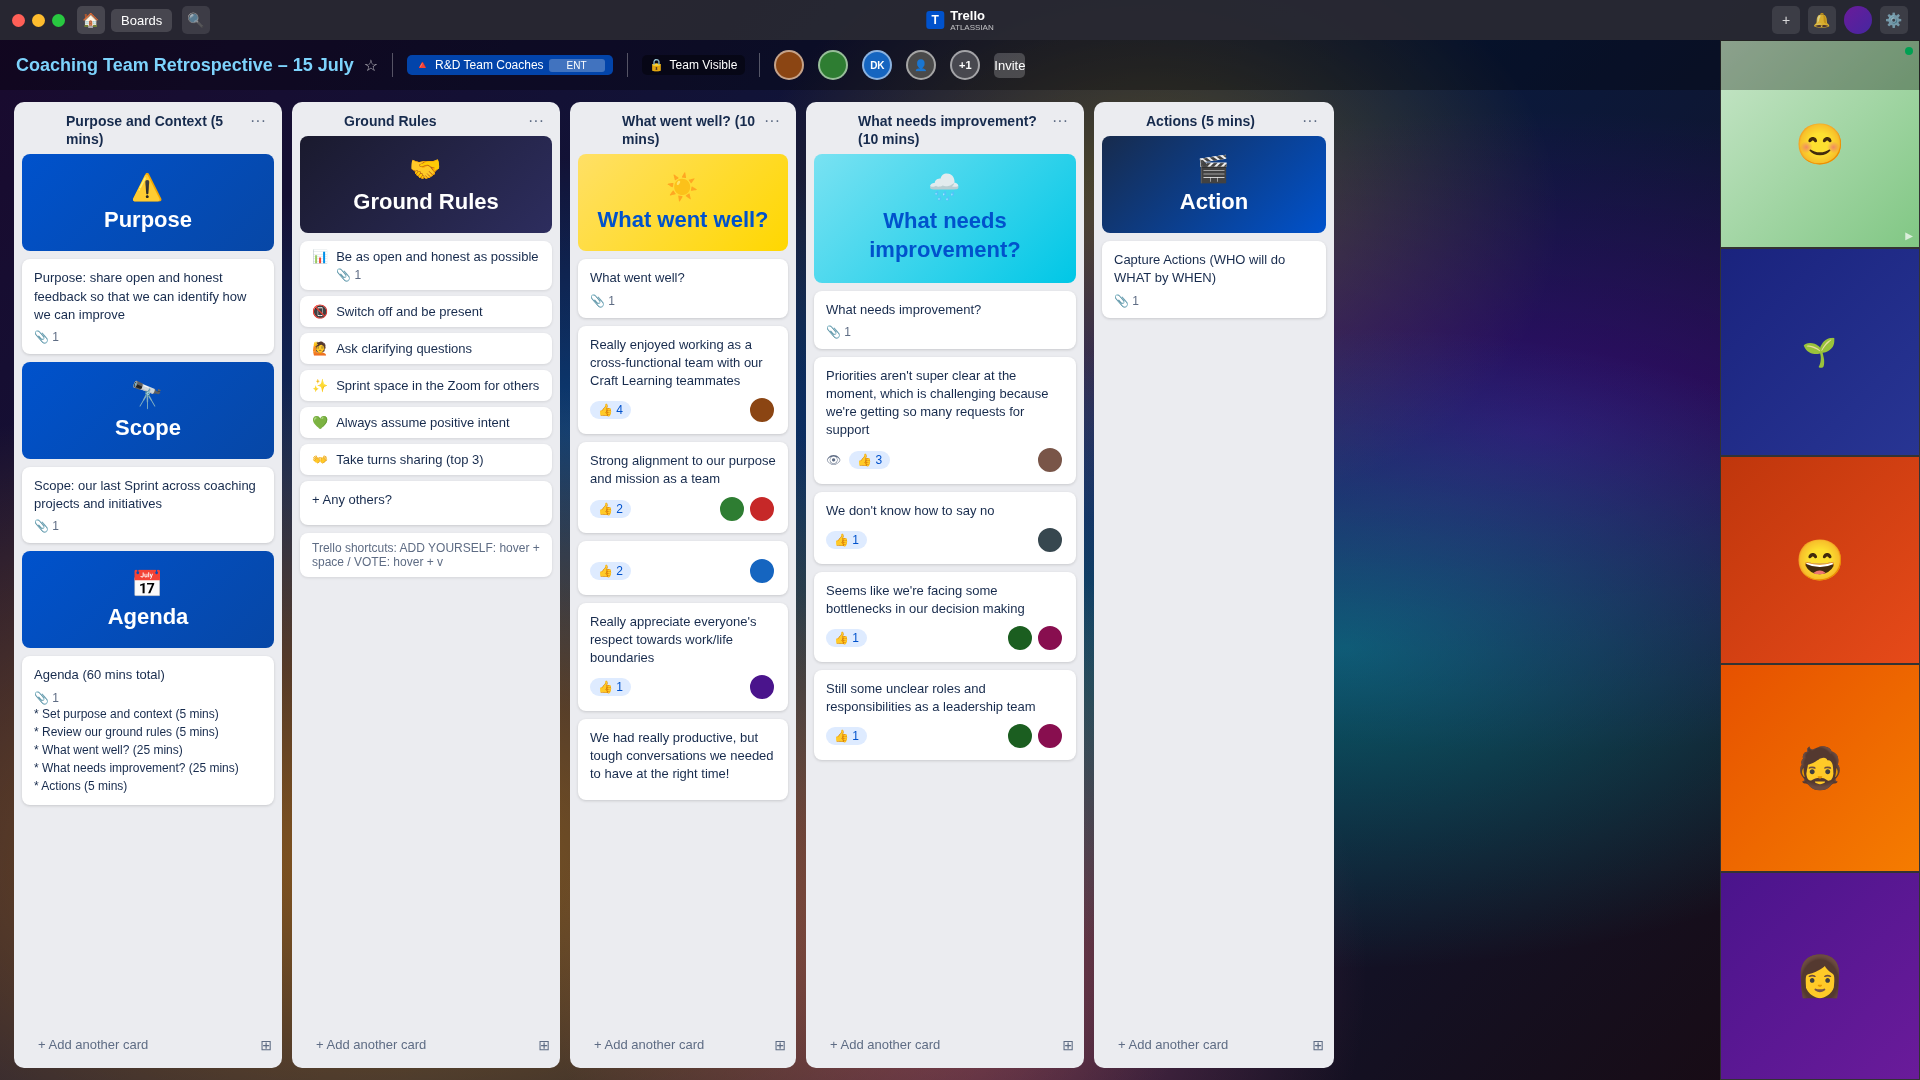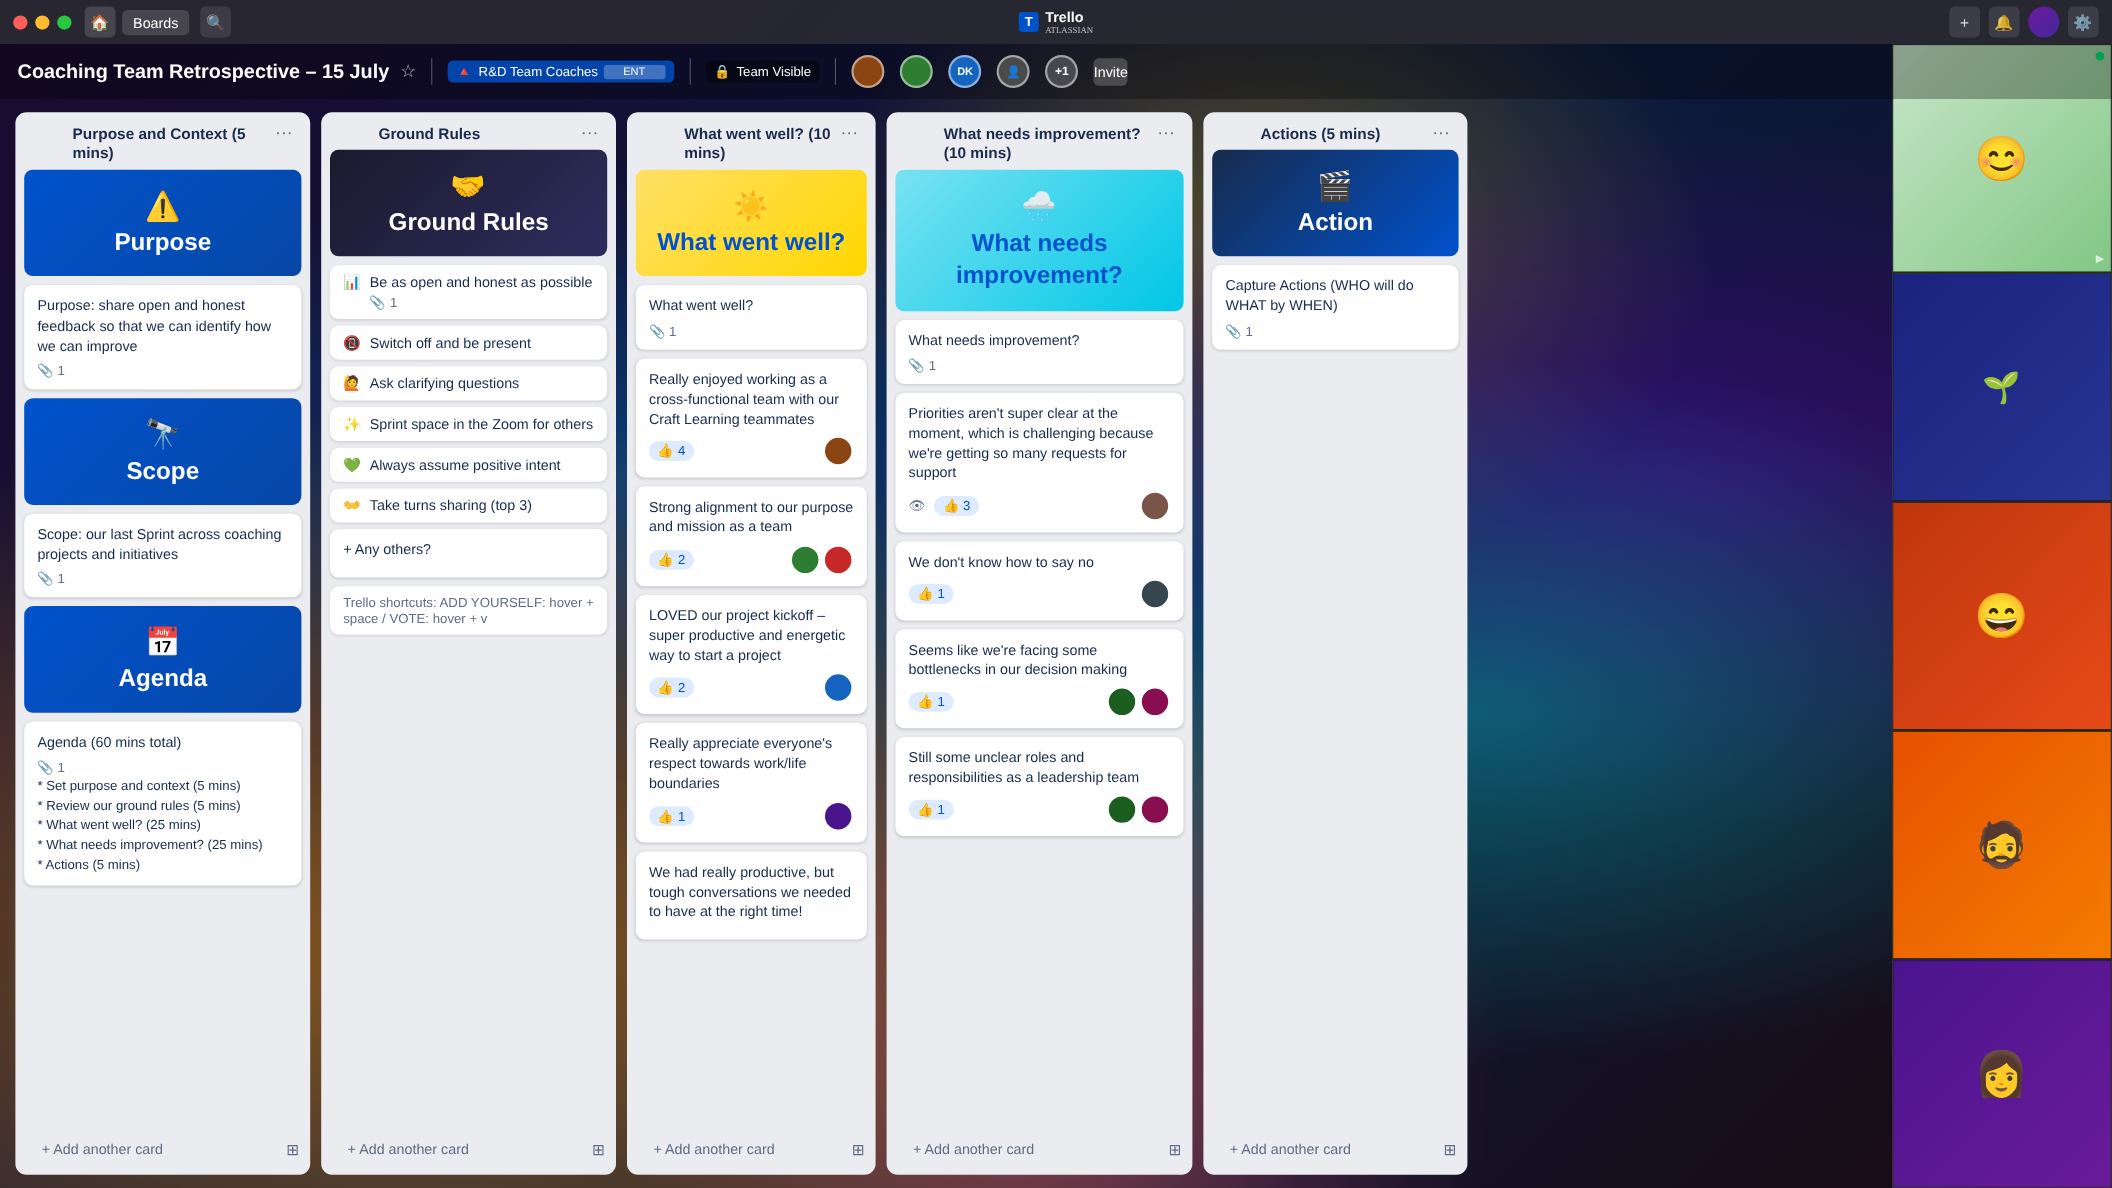--- a/index.html
+++ b/index.html
@@ -130,21 +130,21 @@
       right: 0;
       height: 50px;
       background: rgba(0,0,0,0.3);
       display: flex;
       align-items: center;
       padding: 0 16px;
       z-index: 99;
       gap: 10px;
     }
     .board-title {
-      color: #ffffff;
+      color: #7dd3fc;
       font-size: 18px;
       font-weight: 700;
       white-space: nowrap;
     }
     .board-star {
       color: rgba(255,255,255,0.7);
       font-size: 16px;
       cursor: pointer;
     }
     .header-sep {
@@ -525,21 +525,21 @@
     <div class="tl tl-yellow"></div>
     <div class="tl tl-green"></div>
   </div>
   <div class="titlebar-home">🏠</div>
   <div class="titlebar-boards">Boards</div>
   <div class="titlebar-search">🔍</div>
   <div class="titlebar-logo">
     <div class="trello-t">T</div>
     <div>
       <div style="font-size:13px;font-weight:600;">Trello</div>
-      <div style="font-size:8px;opacity:0.7;font-family:Liberation Serif, serif;">ATLASSIAN</div>
+      <div style="font-size:8px;opacity:0.7;">ATLASSIAN</div>
     </div>
   </div>
   <div class="titlebar-right">
     <div class="titlebar-icon">+</div>
     <div class="titlebar-icon">🔔</div>
     <div class="avatar-small" style="background: linear-gradient(135deg, #6a1b9a, #4527a0);"></div>
     <div class="titlebar-icon">⚙️</div>
   </div>
 </div>
 
@@ -714,21 +714,20 @@
             <div class="vote-badge active">👍 2</div>
           </div>
           <div class="card-avatars">
             <div class="card-avatar" style="background:#2e7d32;"></div>
             <div class="card-avatar" style="background:#c62828;"></div>
           </div>
         </div>
       </div>
 
       <div class="card">
-        <div class="card-text">LOVED our project kickoff – super productive and energetic way to start a project</div>
         <div class="card-meta">
           <div class="card-meta-left">
             <div class="vote-badge active">👍 2</div>
           </div>
           <div class="card-avatars">
             <div class="card-avatar" style="background:#1565c0;"></div>
           </div>
         </div>
       </div>
 

